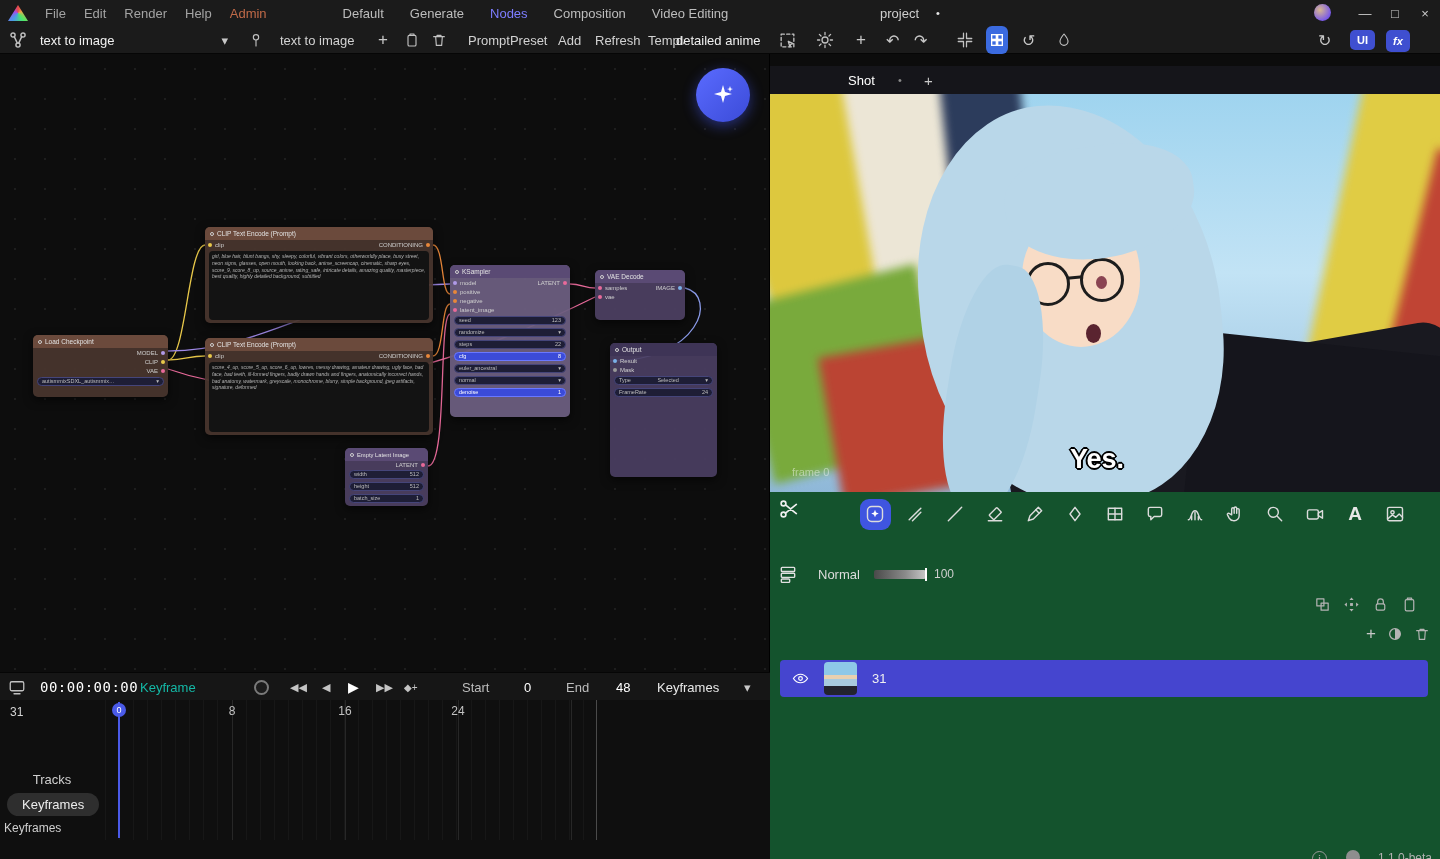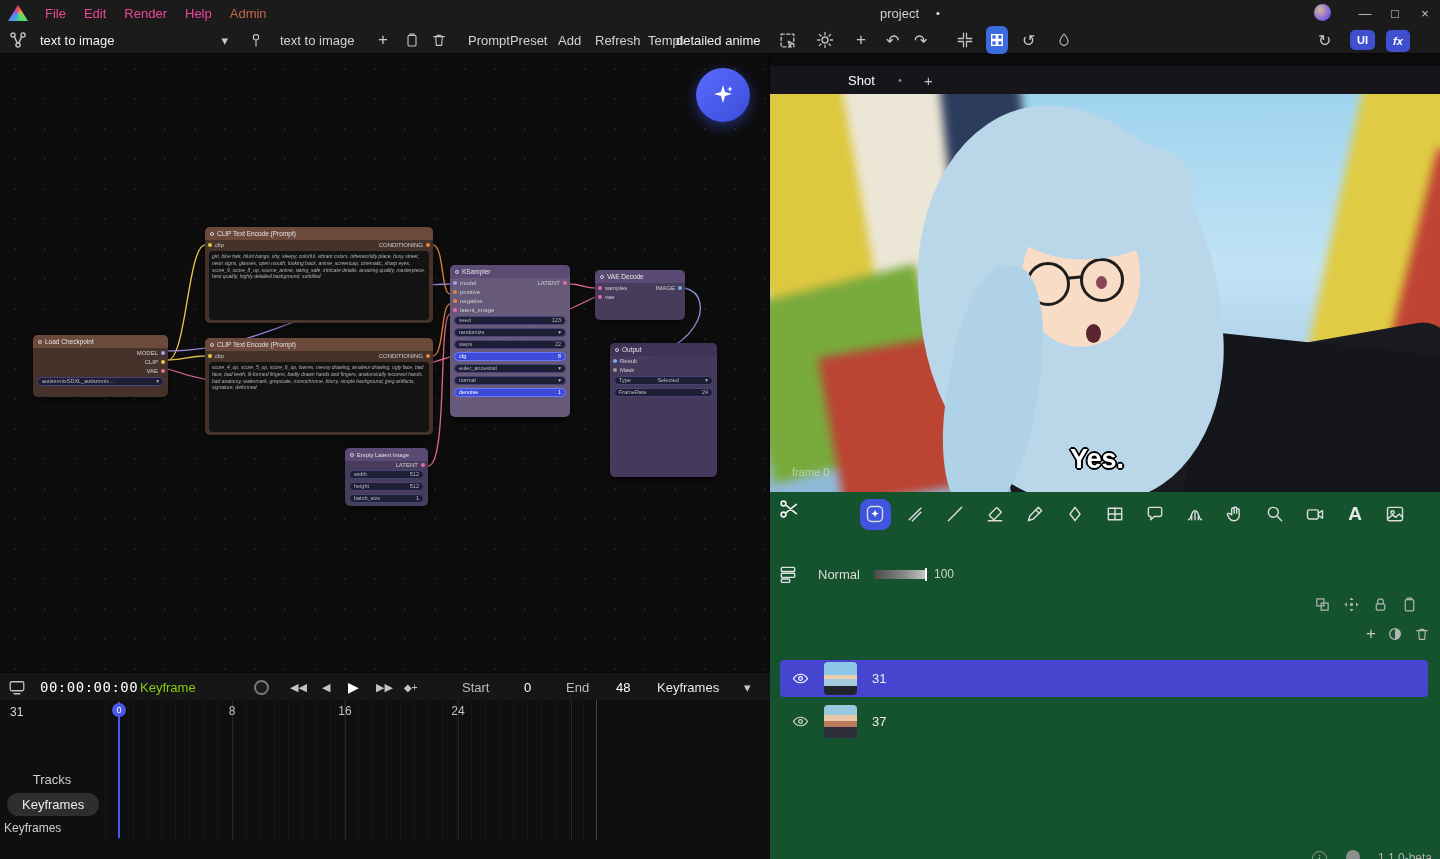--- a/index.html
+++ b/index.html
@@ -2,21 +2,21 @@
 <html><head>
 <meta charset="utf-8">
 <style>
   * { margin:0; padding:0; box-sizing:border-box; }
   html,body { width:1440px; height:859px; background:#0c0c0c; font-family:"Liberation Sans",sans-serif; color:#ddd; overflow:hidden; user-select:none; }
   #app { position:relative; width:1440px; height:859px; }
 
   
   .titlebar { position:absolute; left:0; top:0; width:1440px; height:26px; background:#1b1b1b; display:flex; align-items:center; font-size:13px; }
   .logo { width:20px; height:16px; margin:0 8px 0 8px; background:conic-gradient(#e84a4a,#e8a84a,#4ae86a,#4a9ae8,#a84ae8,#e84a4a); clip-path:polygon(50% 0,100% 100%,0 100%); }
-  .menu-item { padding:0 9px; color:#ec4899; cursor:default; }
+  .menu-item { padding:0 9px; color:#a3a3a3; cursor:default; }
   .menu-item.admin { color:#c06a48; }
   .tb-tabs { display:flex; margin-left:54px; }
   .tb-tab { padding:0 13px; color:#bdbdbd; }
   .tb-tab.active { color:#7d7dff; }
   .project-label { position:absolute; left:880px; color:#cfcfcf; }
   .project-dot { position:absolute; left:936px; color:#e8e8e8; font-size:11px; }
   .avatar { position:absolute; left:1314px; top:4px; width:17px; height:17px; border-radius:50%; background:radial-gradient(circle at 35% 35%, #d8b890, #7a5ae8 70%, #2a2a5a); }
   .win-btns { position:absolute; right:0; top:0; height:26px; display:flex; }
   .win-btn { width:30px; height:26px; display:flex; align-items:center; justify-content:center; color:#cccccc; font-size:13px; }
 
@@ -120,20 +120,27 @@
 
 <div id="app">
 
   <div class="titlebar">
     <div class="logo"></div>
     <span class="menu-item">File</span>
     <span class="menu-item">Edit</span>
     <span class="menu-item">Render</span>
     <span class="menu-item">Help</span>
     <span class="menu-item admin">Admin</span>
+    <div class="tb-tabs">
+      <span class="tb-tab">Default</span>
+      <span class="tb-tab">Generate</span>
+      <span class="tb-tab active">Nodes</span>
+      <span class="tb-tab">Composition</span>
+      <span class="tb-tab">Video Editing</span>
+    </div>
     <span class="project-label">project</span>
     <span class="project-dot">•</span>
     <div class="avatar"></div>
     <div class="win-btns">
       <span class="win-btn">—</span>
       <span class="win-btn">□</span>
       <span class="win-btn">×</span>
     </div>
   </div>
 
@@ -441,21 +448,21 @@
   </div>
 
   <div class="tl-header">
     <div class="abs" style="left:8px">
       <svg class="ic" width="18" height="18" viewBox="0 0 24 24">
           <rect x="3" y="5" width="18" height="12" rx="2"></rect>
           <path d="M8 21h8"></path>
         </svg>
     </div>
     <span class="abs timecode" style="left:40px">00:00:00:00</span>
-    <span class="abs" style="left:140px;color:#84cc16">Keyframe</span>
+    <span class="abs" style="left:140px;color:#14b8a6">Keyframe</span>
     <div class="abs" style="left:254px">
         <div class="record-ring"></div>
       </div>
     <span class="abs transport" style="left:290px">◀◀</span>
     <span class="abs transport" style="left:322px">◀</span>
     <span class="abs transport play" style="left:348px">▶</span>
     <span class="abs transport" style="left:376px">▶▶</span>
     <span class="abs transport" style="left:404px;font-size:10px">
         <span>◆</span>
         <span>+</span>
@@ -652,28 +659,20 @@
     </div>
 
     <div class="layer-row selected" style="top:594px">
       <svg class="ic" width="17" height="17" viewBox="0 0 24 24" style="stroke:#fff">
           <path d="M2 12s4-6 10-6 10 6 10 6-4 6-10 6S2 12 2 12z"></path>
           <circle cx="12" cy="12" r="2.6"></circle>
         </svg>
       <div class="thumb anime"></div>
       <span>31</span>
     </div>
-    <div class="layer-row" style="top:637px">
-      <svg class="ic" width="17" height="17" viewBox="0 0 24 24" style="stroke:#d8d8d8">
-          <path d="M2 12s4-6 10-6 10 6 10 6-4 6-10 6S2 12 2 12z"></path>
-          <circle cx="12" cy="12" r="2.6"></circle>
-        </svg>
-      <div class="thumb anime2"></div>
-      <span>37</span>
-    </div>
 
     <div class="status">
       <span class="info-circle">i</span>
       <span class="status-dot"></span>
       <span class="version">1.1.0-beta</span>
     </div>
 
   </div>
 </div>
 

